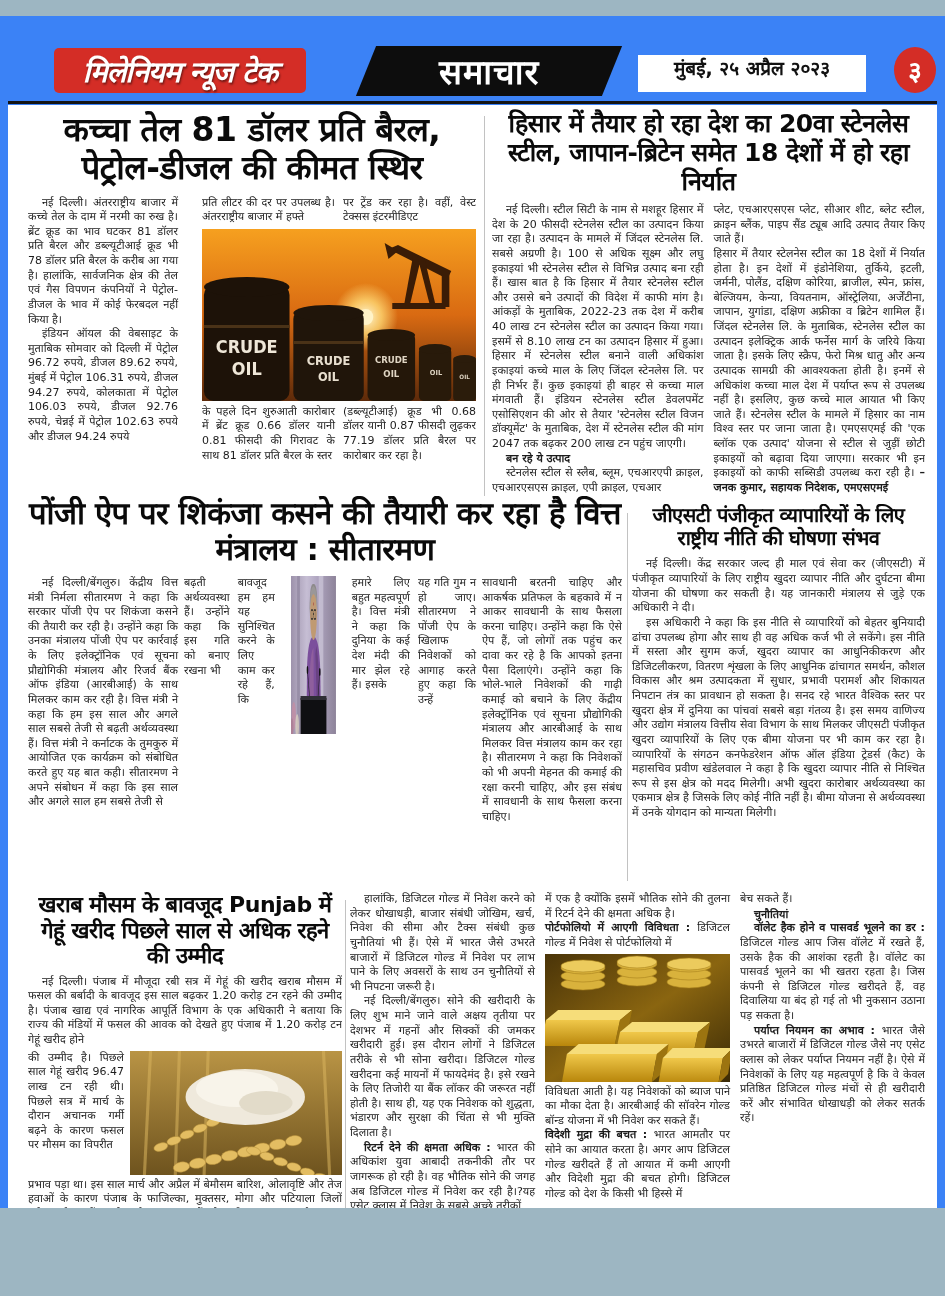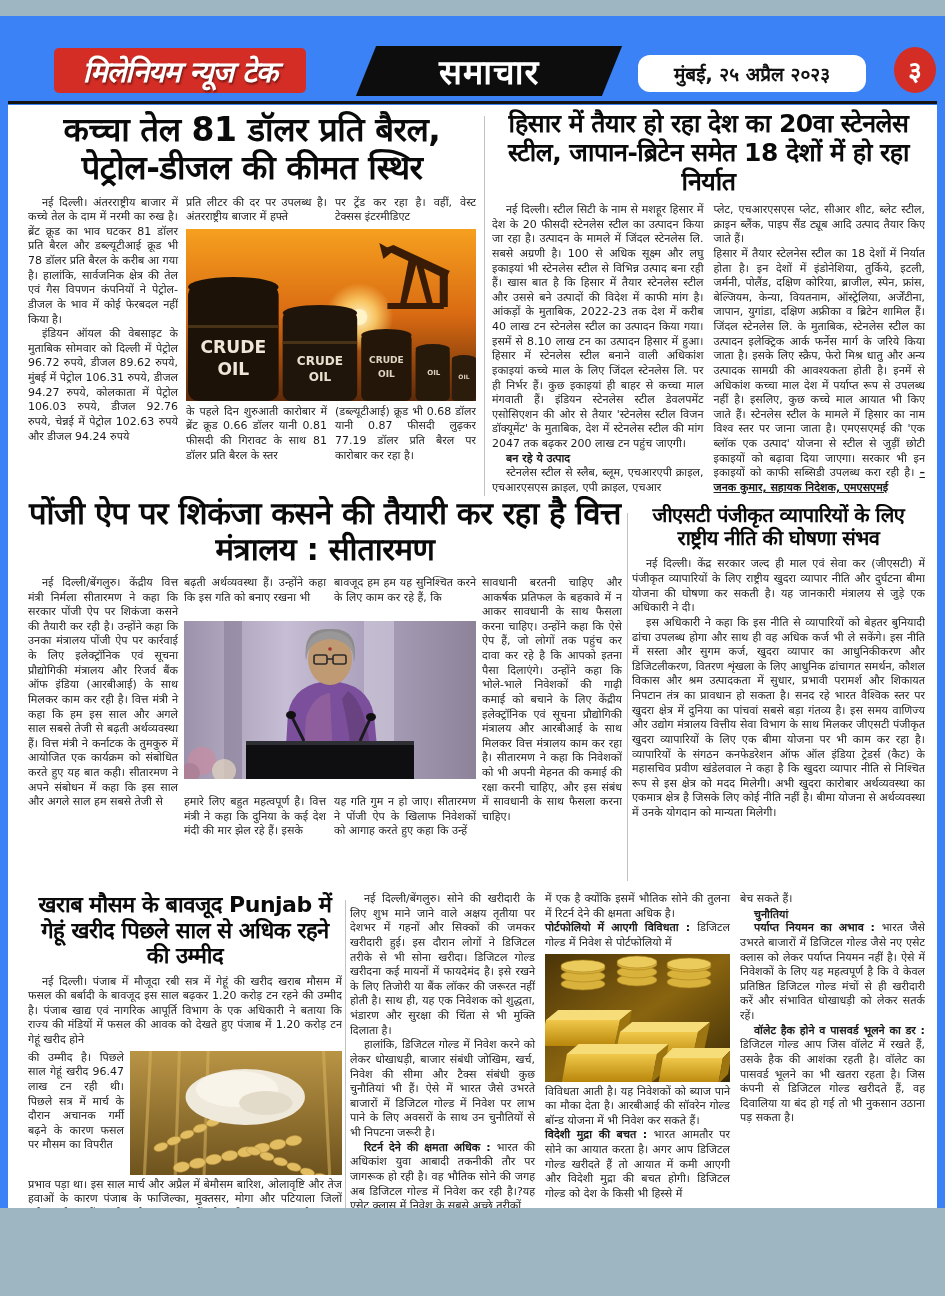--- a/index.html
+++ b/index.html
@@ -11,58 +11,58 @@
 
   
   .brand-box { position:absolute; left:54px; top:32px; width:252px; height:45px;
     border-radius:5px; display:flex; align-items:center; justify-content:center; }
   .brand-box span { color:#fff; font-weight:bold; font-style:italic; font-size:29px; letter-spacing:-1px;
     text-shadow:1px 2px 2px rgba(0,0,0,.45); white-space:nowrap; }
   .band { position:absolute; left:366px; top:30px; width:246px; height:50px; background:#0d0d0d;
     transform:skewX(-22deg); display:flex; align-items:center; justify-content:center; }
   .band span { transform:skewX(22deg); color:#fff; font-weight:bold; font-size:34px; letter-spacing:1px; }
   .date-box { position:absolute; left:638px; top:39px; width:228px; height:37px; background:#fff;
-    display:flex; align-items:center; justify-content:center;border-radius:12px; }
+    display:flex; align-items:flex-start; justify-content:center; }
   .date-box span { font-weight:bold; font-size:19px; color:#111; white-space:nowrap; }
   .page-circle { position:absolute; left:894px; top:31px; width:42px; height:46px; border-radius:50%;
     display:flex; align-items:center; justify-content:center; }
   .page-circle span { color:#fff; font-weight:bold; font-size:26px; }
 
   
   .article { position:absolute; overflow:hidden; color:#191919; }
   .headline { font-weight:bold; color:#0a0a0a; text-align:center; line-height:1.16; letter-spacing:-0.5px; }
   .bodytxt { font-size:11px; line-height:1.33; text-align:justify; color:#1c1c1c; }
   .bodytxt p { text-indent:14px; }
   .bold { font-weight:bold; }
   .vrule { position:absolute; width:1px; background:#c2c2c2; }
   .imgbox { display:block; width:100%; }
 
   
   .a1 { left:28px; top:95px; width:448px; height:392px; }
   .a1 .headline { font-size:33px; margin-bottom:8px; }
-  .a1-body { display:flex; gap:8px; }
+  .a1-body { display:flex; gap:24px; }
   .a1-c1 { flex:0 0 150px; }
   .a1-right { flex:1; display:flex; flex-direction:column; gap:4px; }
   .duo { display:flex; gap:8px; }
   .duo > div { flex:1; }
 
   
   .a2 { left:492px; top:93px; width:433px; height:394px; }
   .a2 .headline { font-size:25px; margin-bottom:7px; }
   .a2-cols { display:flex; gap:10px; }
   .a2-cols > div { flex:1; }
   .subhead-line { font-weight:bold; text-indent:14px; }
-  .byline { font-weight:bold;text-decoration:underline; }
+  .byline { font-weight:bold; }
 
   
   .a3 { left:28px; top:480px; width:594px; height:384px; }
   .a3 .headline { font-size:31px; margin-bottom:8px; }
   .a3-body { display:flex; gap:6px; }
   .a3-c1 { flex:0 0 150px; }
-  .a3-mid { flex:0 0 292px; display:flex; flex-direction:column; gap:16px; }
+  .a3-mid { flex:0 0 292px; display:flex; flex-direction:row; gap:16px; }
   .a3-c4 { flex:1; }
 
   
   .a4 { left:632px; top:488px; width:293px; height:384px; }
   .a4 .headline { font-size:20px; margin-bottom:7px; }
 
   
   .a5 { left:28px; top:876px; width:314px; height:384px; border-bottom:3px solid #a21caf; }
   .a5 .headline { font-size:22px; margin-bottom:6px; }
   .a5-row { display:flex; gap:6px; margin:3px 0; }
@@ -322,22 +322,22 @@
           <ellipse cx="132" cy="52" rx="26" ry="12" fill="#e2dbc9"></ellipse>
         </svg>
       </div>
       <p style="text-indent:0;">प्रभाव पड़ा था। इस साल मार्च और अप्रैल में बेमौसम बारिश, ओलावृष्टि और तेज हवाओं के कारण पंजाब के फाजिल्का, मुक्तसर, मोगा और पटियाला जिलों समेत कई स्थानों पर गेहूं और अन्य फसलों को भारी नुकसान हुआ है। खराब मौसम से राज्य में कुल 34.90 लाख हेक्टेयर फसल में से लगभग 14 लाख हेक्टेयर फसल प्रभावित हुई है। हालांकि, फसल कटाई प्रयोगों के दौरान राज्य के कृषि विभाग ने 47.24 क्विंटल प्रति हेक्टेयर या 19 क्विंटल प्रति एकड़ की औसत उपज का अनुमान लगाया है। इसके परिणामों से विभाग को उम्मीद है कि गेहूं का उत्पादन 160-165 लाख टन रहेगा।</p>
     </div>
   </section>
 
   <section class="article a6">
     <div class="a6-cols bodytxt">
       <div>
+        <p>हालांकि, डिजिटल गोल्ड में निवेश करने को लेकर धोखाधड़ी, बाजार संबंधी जोखिम, खर्च, निवेश की सीमा और टैक्स संबंधी कुछ चुनौतियां भी हैं। ऐसे में भारत जैसे उभरते बाजारों में डिजिटल गोल्ड में निवेश पर लाभ पाने के लिए अवसरों के साथ उन चुनौतियों से भी निपटना जरूरी है।</p>
         <p>नई दिल्ली/बेंगलुरु। सोने की खरीदारी के लिए शुभ माने जाने वाले अक्षय तृतीया पर देशभर में गहनों और सिक्कों की जमकर खरीदारी हुई। इस दौरान लोगों ने डिजिटल तरीके से भी सोना खरीदा। डिजिटल गोल्ड खरीदना कई मायनों में फायदेमंद है। इसे रखने के लिए तिजोरी या बैंक लॉकर की जरूरत नहीं होती है। साथ ही, यह एक निवेशक को शुद्धता, भंडारण और सुरक्षा की चिंता से भी मुक्ति दिलाता है।</p>
-        <p>हालांकि, डिजिटल गोल्ड में निवेश करने को लेकर धोखाधड़ी, बाजार संबंधी जोखिम, खर्च, निवेश की सीमा और टैक्स संबंधी कुछ चुनौतियां भी हैं। ऐसे में भारत जैसे उभरते बाजारों में डिजिटल गोल्ड में निवेश पर लाभ पाने के लिए अवसरों के साथ उन चुनौतियों से भी निपटना जरूरी है।</p>
         <p><span class="bold">रिटर्न देने की क्षमता अधिक : </span><span>भारत की अधिकांश युवा आबादी तकनीकी तौर पर जागरूक हो रही है। वह भौतिक सोने की जगह अब डिजिटल गोल्ड में निवेश कर रही है।?यह एसेट क्लास में निवेश के सबसे अच्छे तरीकों</span></p>
       </div>
       <div>
         <div>में एक है क्योंकि इसमें भौतिक सोने की तुलना में रिटर्न देने की क्षमता अधिक है।</div>
         <div><span class="bold">पोर्टफोलियो में आएगी विविधता : </span><span>डिजिटल गोल्ड में निवेश से पोर्टफोलियो में</span></div>
         <svg class="imgbox" width="185" height="128" viewBox="0 0 185 128" preserveAspectRatio="none" style="margin:3px 0;">
           <defs>
             <linearGradient id="gbg" x1="0" y1="0" x2="1" y2="1">
               <stop offset="0" stop-color="#4a3408"></stop>
                 <stop offset="0.5" stop-color="#8a6510"></stop>
@@ -391,20 +391,20 @@
                 <polygon points="60,12 68,2 68,28 60,38" fill="#9c7410"></polygon>
             </g>
           </g>
         </svg>
         <div>विविधता आती है। यह निवेशकों को ब्याज पाने का मौका देता है। आरबीआई की सॉवरेन गोल्ड बॉन्ड योजना में भी निवेश कर सकते हैं।</div>
         <div><span class="bold">विदेशी मुद्रा की बचत : </span><span>भारत आमतौर पर सोने का आयात करता है। अगर आप डिजिटल गोल्ड खरीदते हैं तो आयात में कमी आएगी और विदेशी मुद्रा की बचत होगी। डिजिटल गोल्ड को देश के किसी भी हिस्से में</span></div>
       </div>
       <div>
         <div>बेच सकते हैं।</div>
         <div class="bold" style="text-indent:14px;font-family:Liberation Serif, serif;">चुनौतियां</div>
+        <p><span class="bold">वॉलेट हैक होने व पासवर्ड भूलने का डर : </span><span>डिजिटल गोल्ड आप जिस वॉलेट में रखते हैं, उसके हैक की आशंका रहती है। वॉलेट का पासवर्ड भूलने का भी खतरा रहता है। जिस कंपनी से डिजिटल गोल्ड खरीदते हैं, वह दिवालिया या बंद हो गई तो भी नुकसान उठाना पड़ सकता है।</span></p>
         <p><span class="bold">पर्याप्त नियमन का अभाव : </span><span>भारत जैसे उभरते बाजारों में डिजिटल गोल्ड जैसे नए एसेट क्लास को लेकर पर्याप्त नियमन नहीं है। ऐसे में निवेशकों के लिए यह महत्वपूर्ण है कि वे केवल प्रतिष्ठित डिजिटल गोल्ड मंचों से ही खरीदारी करें और संभावित धोखाधड़ी को लेकर सतर्क रहें।</span></p>
-        <p><span class="bold">वॉलेट हैक होने व पासवर्ड भूलने का डर : </span><span>डिजिटल गोल्ड आप जिस वॉलेट में रखते हैं, उसके हैक की आशंका रहती है। वॉलेट का पासवर्ड भूलने का भी खतरा रहता है। जिस कंपनी से डिजिटल गोल्ड खरीदते हैं, वह दिवालिया या बंद हो गई तो भी नुकसान उठाना पड़ सकता है।</span></p>
       </div>
     </div>
   </section>
 
   <div class="bottom-bar" style="background:#1c4458"></div>
 </div>
 
 </body></html>

